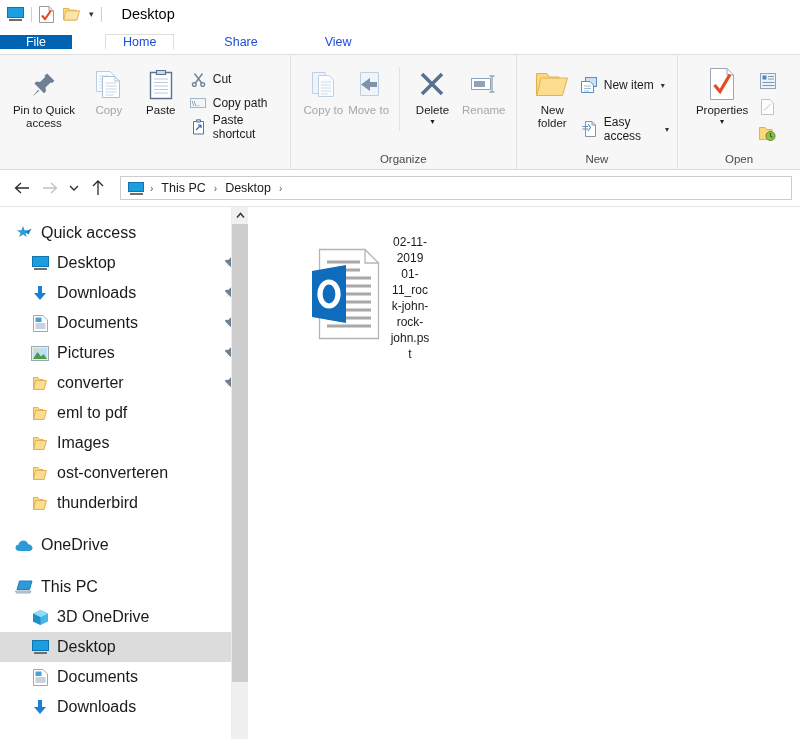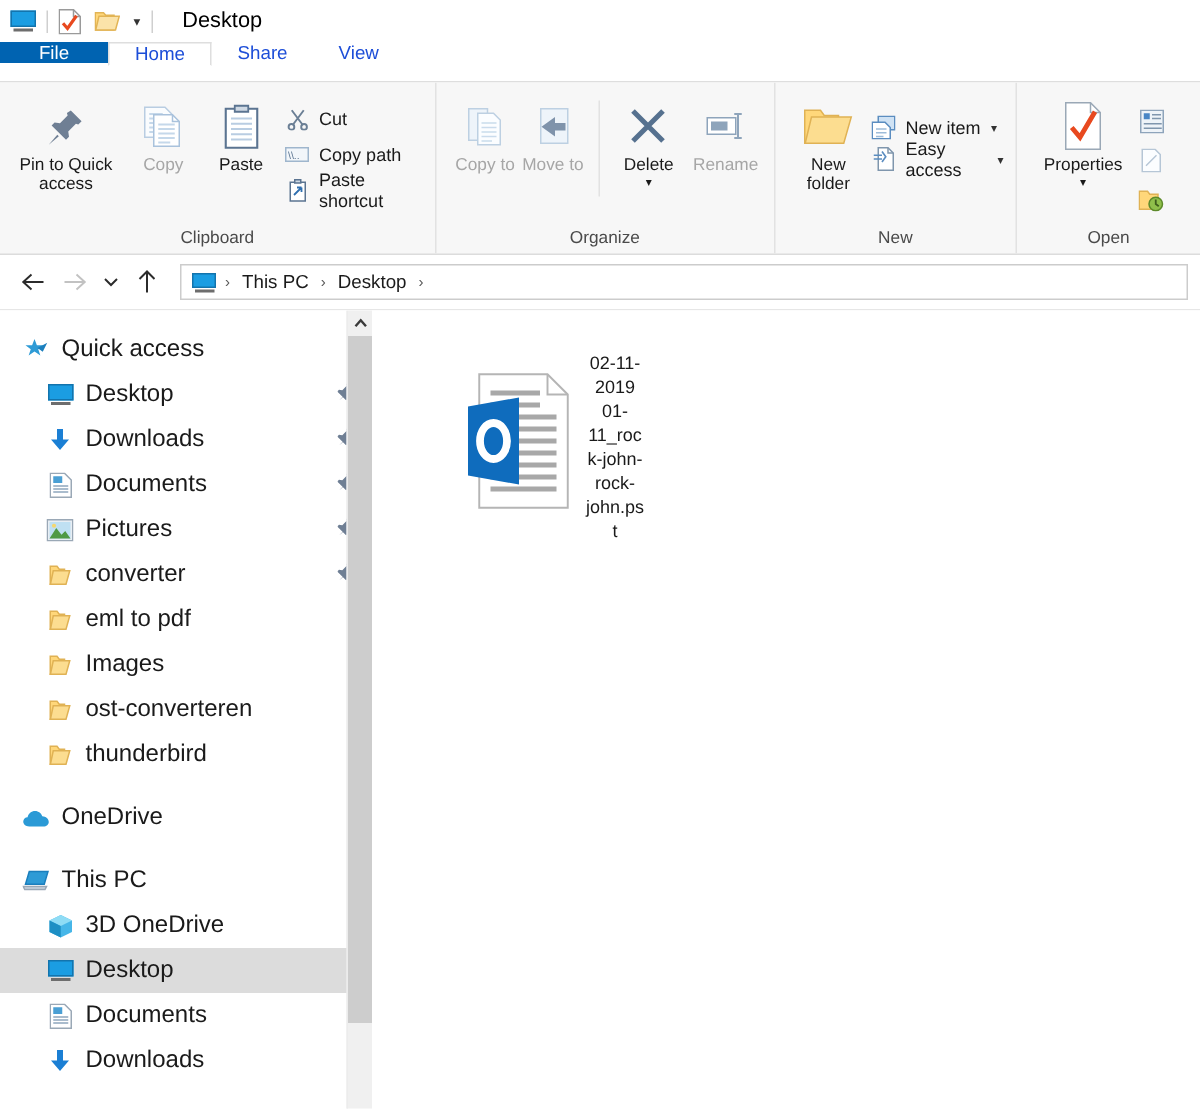--- a/index.html
+++ b/index.html
@@ -41,23 +41,24 @@
     margin-left: 9px; font-size: 9px; color: #333; line-height: 1;
   }
   .tb-title {
     margin-left: 13px; font-size: 14.5px; color: #000; font-weight: 400;
   }
 
   
   .tabs {
     height: 27px;
     display: flex;
-    align-items: flex-start;
+    align-items: center;
     background: #ffffff;
     position: relative;
+    gap: 33px;
   }
   .tabs::after {
     content: ""; position: absolute; left: 0; right: 0; bottom: 0;
     height: 1px; background: #dededE;
   }
   .tab {
     display: flex; align-items: center; justify-content: center;
     padding: 0 17px;
     font-size: 12.5px;
     color: #1d4ed8;
@@ -348,21 +349,20 @@
             <svg width="13" height="16" viewBox="0 0 13 16">
               <path d="M1.5 2.5 H11.5 V15 H1.5 Z" fill="#fff" stroke="#5b7491"></path>
               <path d="M4.5 0.8 H8.5 V3 H4.5 Z" fill="#cfd9e4" stroke="#5b7491"></path>
               <path d="M4 11 L9 6 M9 6 H6 M9 6 V9" stroke="#2f6fb0" fill="none" stroke-width="1.2"></path>
             </svg>
           </span>
           <span>Paste shortcut</span>
         </div>
       </div>
     </div>
-    <div class="rgroup-label">Clipboard</div>
   </div>
 
   <div class="rgroup" style="width:226px;">
     <div class="rgroup-body" style="padding-left:10px;">
       <div class="bigbtn dim" style="width:52px;">
         <span class="bico">
           <svg width="30" height="30" viewBox="0 0 30 30">
             <path d="M4.5 3.5 H17 V24.5 H4.5 Z" fill="#eef4fa" stroke="#bdd0e2"></path>
             <path d="M10.5 6.5 H21 L25.5 11 V27.5 H10.5 Z" fill="#fbfdff" stroke="#bdd0e2"></path>
             <g stroke="#c9dbec" stroke-width="1.1">
@@ -409,21 +409,21 @@
     <div class="rgroup-body" style="padding-left:10px;">
       <div class="bigbtn" style="width:58px;">
         <span class="bico">
           <svg width="34" height="28" viewBox="0 0 34 28">
             <path d="M1.5 3.5 H12 L14.5 7 H24 V25.5 H1.5 Z" fill="#ffd77a" stroke="#e0b254"></path>
             <path d="M6 8 H32.5 L27.5 25.5 H1.8 Z" fill="#fcdd90" stroke="#e0b254"></path>
           </svg>
         </span>
         <span class="blabel">New folder</span>
       </div>
-      <div class="smallcol" style="padding-top:14px;gap:1px;">
+      <div class="smallcol" style="padding-top:14px;gap:24px;">
         <div class="smallbtn">
           <span class="sico">
             <svg width="16" height="16" viewBox="0 0 16 16">
               <rect x="4.5" y="0.5" width="11" height="9" fill="#cfe2f4" stroke="#5b8dc0"></rect>
               <path d="M0.5 4.5 H9 L12.5 8 V15.5 H0.5 Z" fill="#fff" stroke="#5b8dc0"></path>
               <g stroke="#9dbcd9" stroke-width="1">
                   <path d="M3 9h7M3 11.5h7M3 14h5"></path>
                 </g>
             </svg>
           </span>

